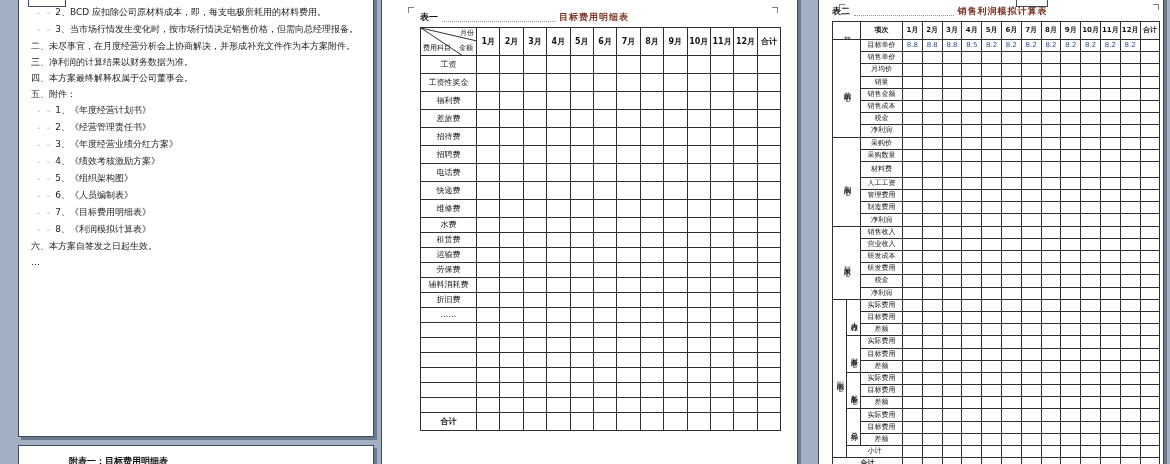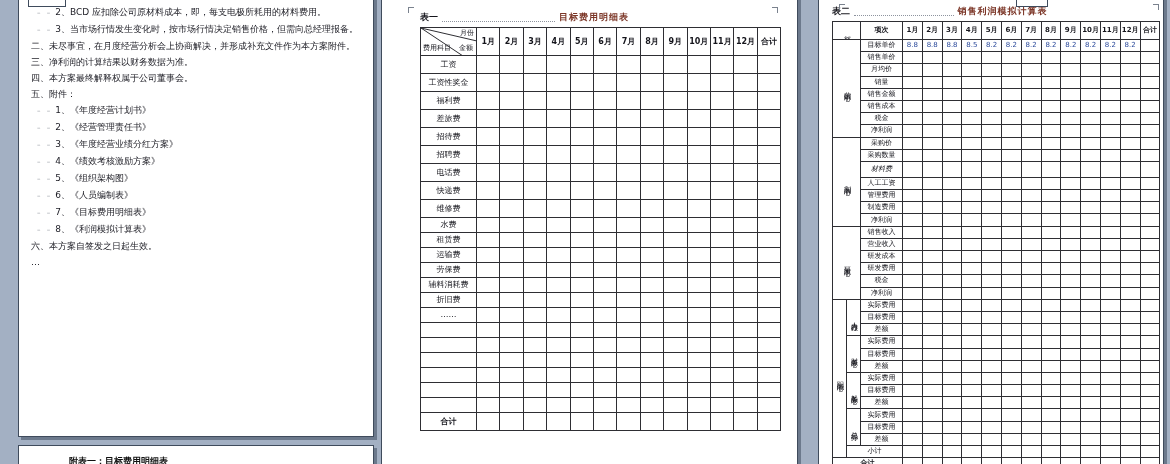--- a/index.html
+++ b/index.html
@@ -706,21 +706,21 @@
             <td class="cell val"></td>
             <td class="cell val"></td>
             <td class="cell val"></td>
             <td class="cell val"></td>
             <td class="cell val"></td>
             <td class="cell val"></td>
             <td class="cell val"></td>
             <td class="cell val"></td>
             <td class="cell val"></td>
           </tr>
-          <tr style="height: 16px; font-style: italic;">
+          <tr style="height: 16px;">
             <td class="rl2">材料费</td>
             <td class="cell val"></td>
             <td class="cell val"></td>
             <td class="cell val"></td>
             <td class="cell val"></td>
             <td class="cell val"></td>
             <td class="cell val"></td>
             <td class="cell val"></td>
             <td class="cell val"></td>
             <td class="cell val"></td>

